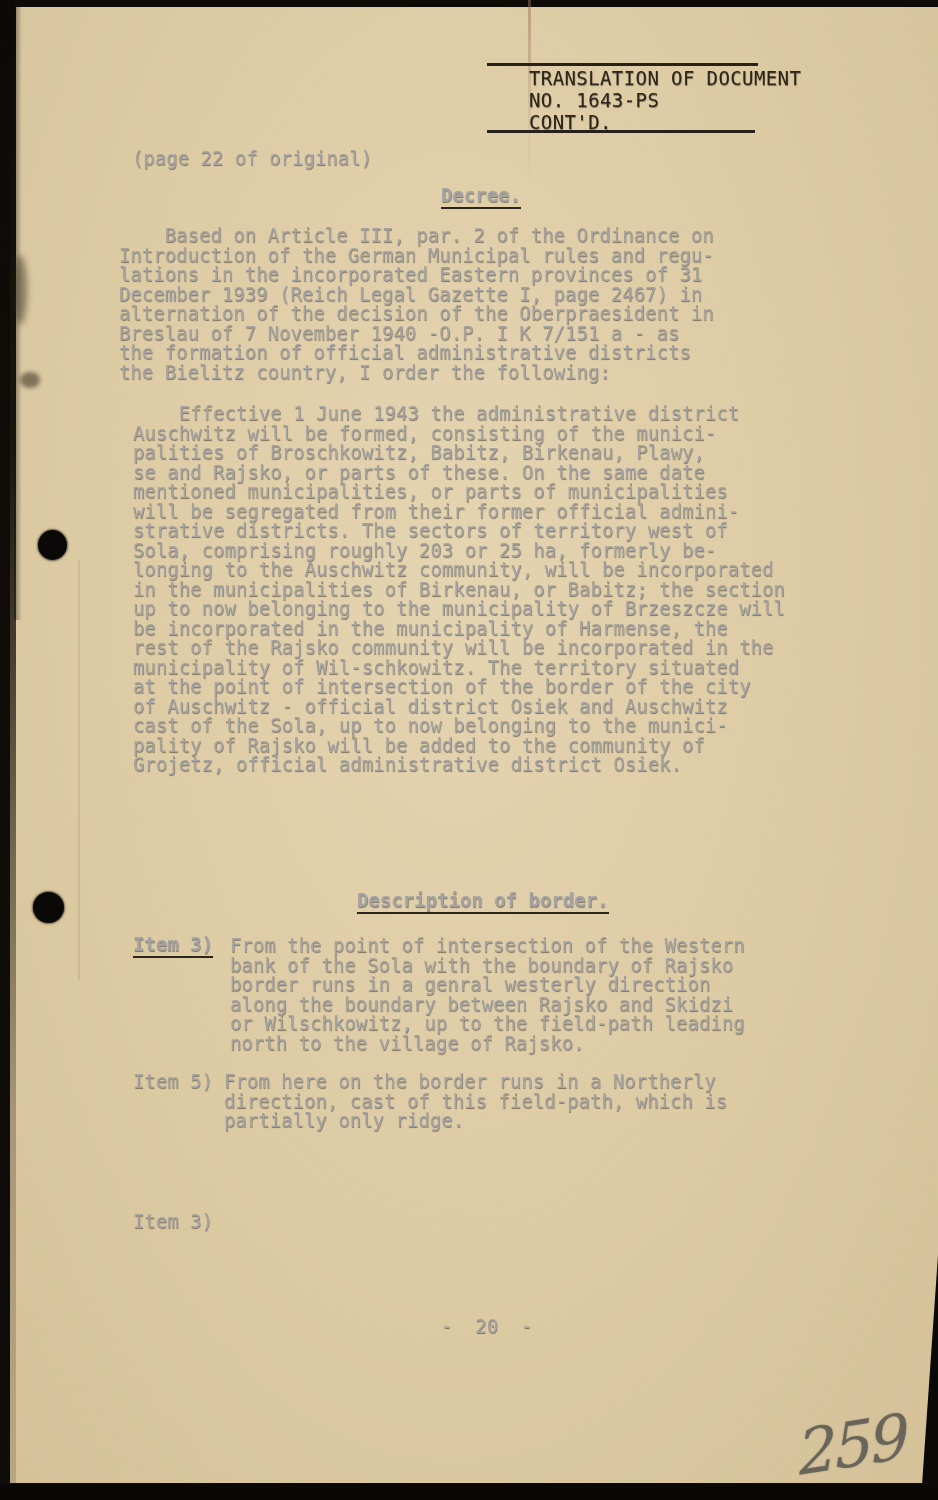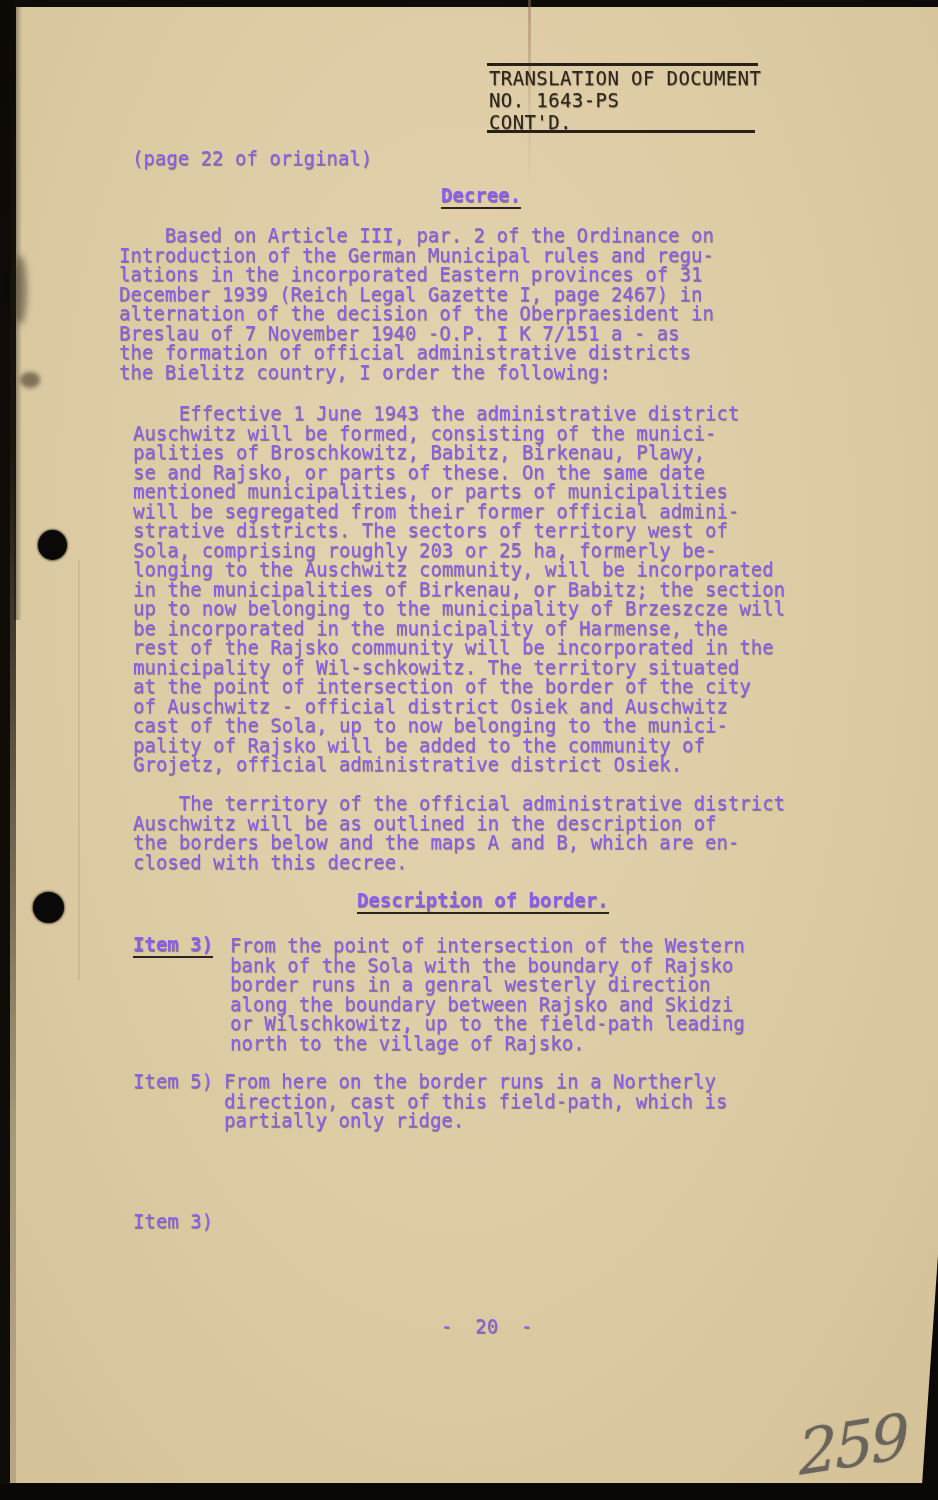--- a/index.html
+++ b/index.html
@@ -40,24 +40,24 @@
   .smudge2 { position:absolute; left:20px; top:372px; width:20px; height:16px;
     background: rgba(35,28,16,0.5); border-radius:50%; filter: blur(2px); }
   .hole { position:absolute; background:#0b0908; border-radius:50%; box-shadow: 0 0 2px 1px rgba(20,16,10,0.6); }
   .hole-top { left:38px; top:530px; width:29px; height:30px; }
   .hole-bottom { left:33px; top:892px; width:31px; height:31px; }
 
   
   .typed {
     position:absolute; margin:0; white-space:pre;
     font-family:"DejaVu Sans Mono","Liberation Mono",monospace;
-    font-size:19px; line-height:19.5px; color:#8b5cf6;
+    font-size:19px; line-height:19.5px; color:#a3a3a3;
     text-shadow: 0.4px 0.5px 0.8px rgba(52,44,33,0.55);
   }
-  .stamp-text { line-height:22px; letter-spacing:0.4px; color:#2c2519; }
+  .stamp-text { line-height:22px; letter-spacing:0.4px; color:#2c2519;margin-left:40px; }
   .rule { position:absolute; background:#27211a; }
   .rule-top { left:487px; top:63px; width:271px; height:3px; }
   .rule-bottom { left:487px; top:130px; width:268px; height:3px; }
   .underlined { border-bottom:2.5px solid #2b251c; padding-bottom:1px;font-weight:bold; }
   .handwritten {
     position:absolute; left:798px; top:1408px;
     font-family:"DejaVu Serif","Liberation Serif",serif;
     font-style:italic; font-size:62px; letter-spacing:-3px;
     color: rgba(98,95,87,0.88);
     transform: rotate(-9deg) skewX(-7deg);
@@ -111,24 +111,20 @@
 in the municipalities of Birkenau, or Babitz; the section
 up to now belonging to the municipality of Brzeszcze will
 be incorporated in the municipality of Harmense, the
 rest of the Rajsko community will be incorporated in the
 municipality of Wil-schkowitz. The territory situated
 at the point of intersection of the border of the city
 of Auschwitz - official district Osiek and Auschwitz
 cast of the Sola, up to now belonging to the munici-
 pality of Rajsko will be added to the community of
 Grojetz, official administrative district Osiek.</pre>
-  <pre class="typed" style="left:133px; top:794px;">    The territory of the official administrative district
-Auschwitz will be as outlined in the description of
-the borders below and the maps A and B, which are en-
-closed with this decree.</pre>
 
   <span class="typed underlined" style="left:357px; top:891px;">Description of border.</span>
 
   <span class="typed underlined" style="left:133px; top:935px;">Item 3)</span>
   <pre class="typed" style="left:230px; top:936px;">From the point of intersection of the Western
 bank of the Sola with the boundary of Rajsko
 border runs in a genral westerly direction
 along the boundary between Rajsko and Skidzi
 or Wilschkowitz, up to the field-path leading
 north to the village of Rajsko.</pre>

